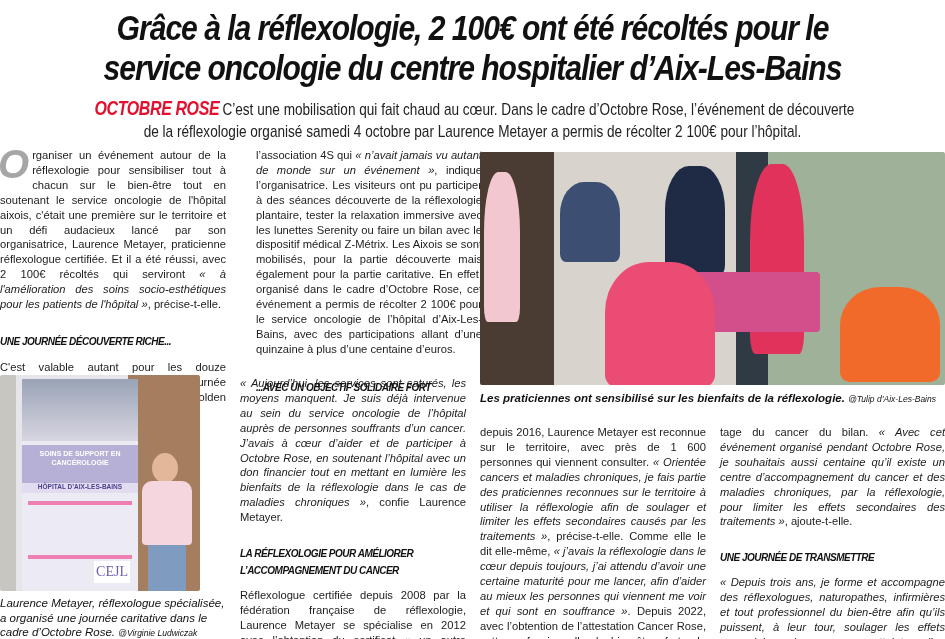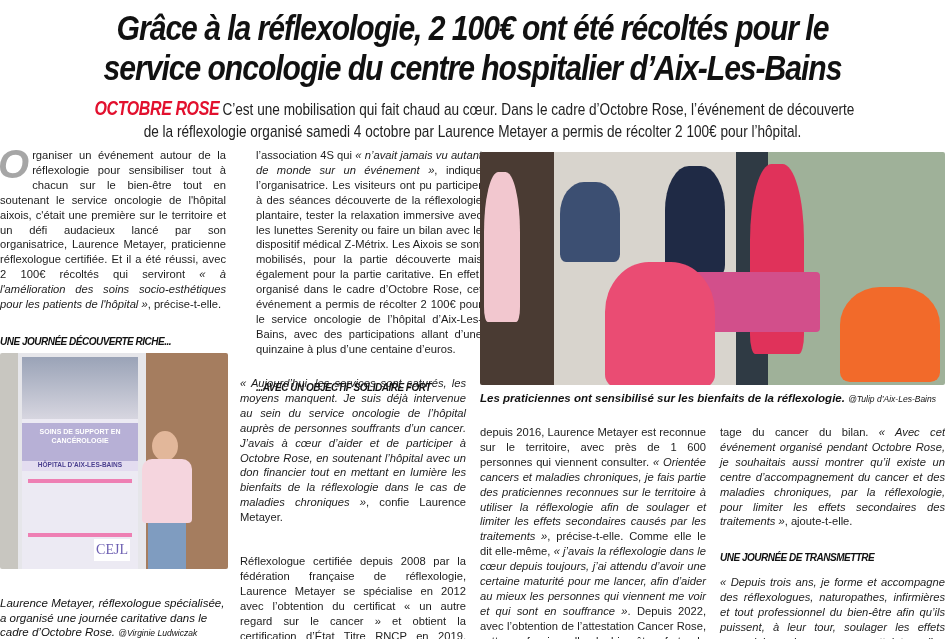--- a/index.html
+++ b/index.html
@@ -44,21 +44,21 @@
 
   .col1 { left: 0; top: 148px; width: 226px; }
   .col2 { left: 256px; top: 148px; width: 226px; }
   .col3 { left: 480px; top: 425px; width: 226px; }
   .col4 { left: 720px; top: 425px; width: 225px; }
   .col2b { left: 240px; top: 376px; width: 226px; }
 
   .photo {
     position: absolute; overflow: hidden; border-radius: 2px;
   }
-  .photo-left { left: 0; top: 353px; width: 228px; height: 216px;
+  .photo-left { left: 0; top: 375px; width: 200px; height: 216px;
     background: linear-gradient(90deg, #c8c6c0 0 8%, #e6e6ea 8% 64%, #a57d5f 64% 100%); }
   .photo-right { left: 480px; top: 152px; width: 465px; height: 233px;
     background: linear-gradient(90deg, #4a3b33 0 16%, #d8d4cd 16% 55%, #2f3a44 55% 62%, #9fb199 62% 100%); }
 
   .caption {
     position: absolute; font-style: italic; font-size: 11.5px; line-height: 14.5px; color: #111;
   }
   .caption .credit { font-size: 8.5px; font-style: italic; }
   .caption-left { left: 0; top: 596px; width: 230px; }
   .caption-right { left: 480px; top: 391px; width: 465px; white-space: nowrap; }
@@ -129,20 +129,21 @@
   </p>
   <div style="height:22px"></div>
   <div class="subhead">...AVEC UN OBJECTIF SOLIDAIRE FORT</div>
 </div>
 
 <div class="col col2b">
   <p>
     <em>« Aujourd’hui, les services sont saturés, les moyens manquent. Je suis déjà intervenue au sein du service oncologie de l’hôpital auprès de personnes souffrants d’un cancer. J’avais à cœur d’aider et de participer à Octobre Rose, en soutenant l’hôpital avec un don financier tout en mettant en lumière les bienfaits de la réflexologie dans le cas de maladies chroniques »</em><span>, confie Laurence Metayer.</span>
   </p>
   <div style="height:20px"></div>
+  <div class="subhead">LA RÉFLEXOLOGIE POUR AMÉLIORER L’ACCOMPAGNEMENT DU CANCER</div>
   <div style="height:9px"></div>
   <p>Réflexologue certifiée depuis 2008 par la fédération française de réflexologie, Laurence Metayer se spécialise en 2012 avec l’obtention du certificat « un autre regard sur le cancer » et obtient la certification d’État Titre RNCP en 2019. Installée 9 rue de France à Aix-Les-Bains</p>
 </div>
 
 <div class="photo photo-right">
   <div class="r-person" style="left:4px;top:20px;width:36px;height:150px;background:#f2c7cf;"></div>
   <div class="r-person" style="left:80px;top:30px;width:60px;height:80px;background:#3c4f72;"></div>
   <div class="r-person" style="left:185px;top:14px;width:60px;height:110px;background:#1f2a45;"></div>
   <div class="r-person" style="left:270px;top:12px;width:54px;height:190px;background:#e0325a;"></div>
   <div class="r-person" style="left:190px;top:120px;width:150px;height:60px;background:#d24f8b;border-radius:4px;"></div>
@@ -155,21 +156,21 @@
 </div>
 
 <div class="col col3">
   <p>
     <span>depuis 2016, Laurence Metayer est reconnue sur le territoire, avec près de 1 600 personnes qui viennent consulter. </span><em>« Orientée cancers et maladies chroniques, je fais partie des praticiennes reconnues sur le territoire à utiliser la réflexologie afin de soulager et limiter les effets secondaires causés par les traitements »</em><span>, précise-t-elle. Comme elle le dit elle-même, </span><em>« j’avais la réflexologie dans le cœur depuis toujours, j’ai attendu d’avoir une certaine maturité pour me lancer, afin d’aider au mieux les personnes qui viennent me voir et qui sont en souffrance »</em><span>. Depuis 2022, avec l’obtention de l’attestation Cancer Rose, cette professionnelle du bien-être, forte de dix-sept années d’expérience, peut informer les femmes sur le dépis</span>
   </p>
 </div>
 
 <div class="col col4">
   <p>
-    <span>tage du cancer du bilan. </span><em>« Avec cet événement organisé pendant Octobre Rose, je souhaitais aussi montrer qu’il existe un centre d’accompagnement du cancer et des maladies chroniques, par la réflexologie, pour limiter les effets secondaires des traitements »</em><span>, ajoute-t-elle.</span>
+    <span>tage du cancer du bilan. </span><em>« Avec cet événement organisé pendant Octobre Rose, je souhaitais aussi centaine qu’il existe un centre d’accompagnement du cancer et des maladies chroniques, par la réflexologie, pour limiter les effets secondaires des traitements »</em><span>, ajoute-t-elle.</span>
   </p>
   <div style="height:20px"></div>
   <div class="subhead">UNE JOURNÉE DE TRANSMETTRE</div>
   <div style="height:9px"></div>
   <p>
     <em>« Depuis trois ans, je forme et accompagne des réflexologues, naturopathes, infirmières et tout professionnel du bien-être afin qu’ils puissent, à leur tour, soulager les effets secondaires de personnes atteintes d’un cancer ou d’une maladie chronique »</em>
   </p>
 </div>
 
 </body></html>

